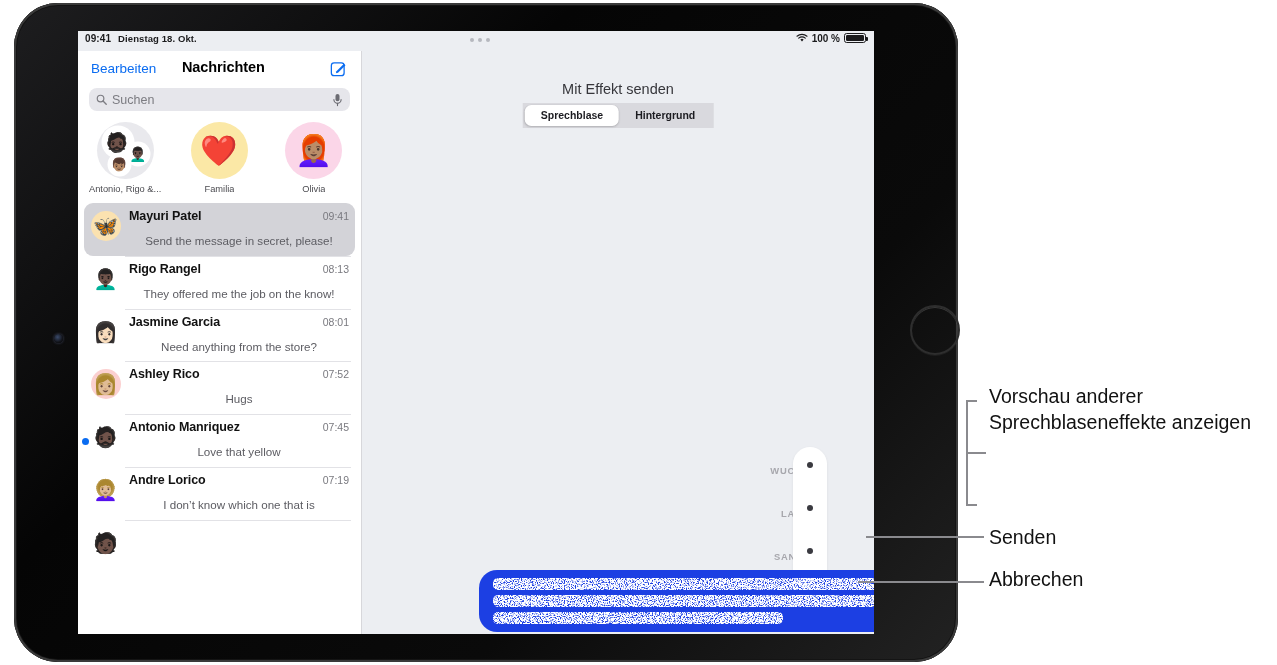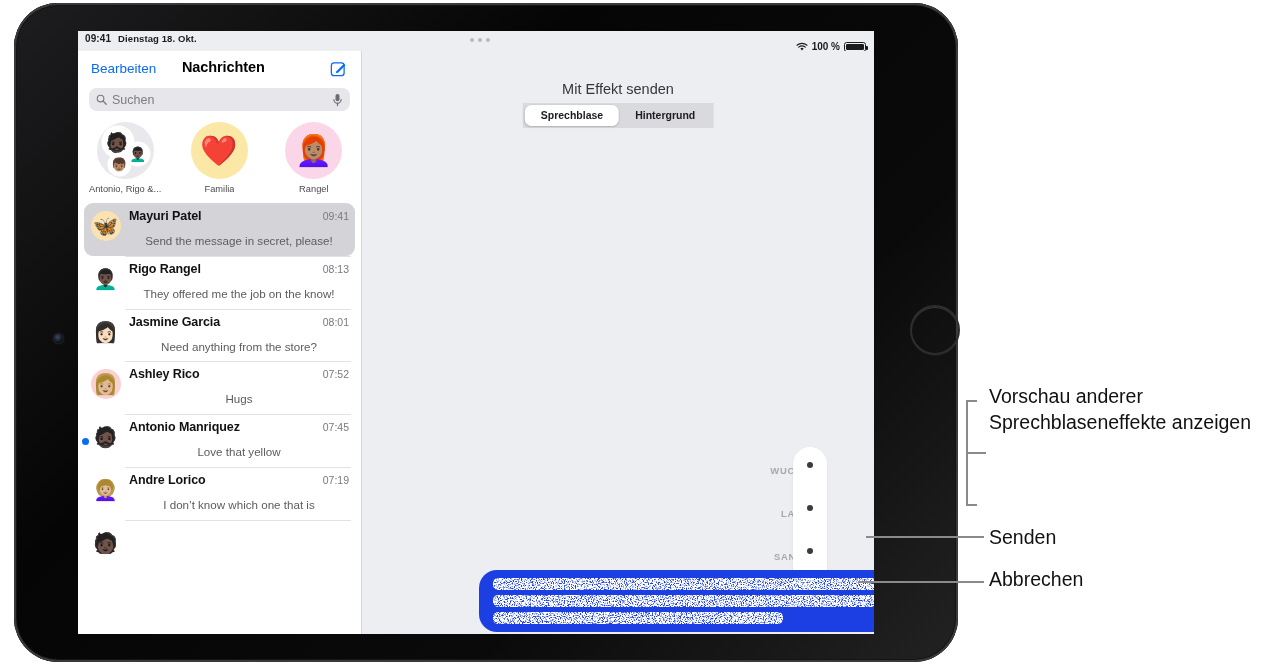--- a/index.html
+++ b/index.html
@@ -40,21 +40,21 @@
   
   .statusbar{
     position:absolute;left:0;top:0;width:796px;height:20px;
     display:flex;align-items:center;
   }
   .sb-left{position:absolute;left:7px;top:2px;display:flex;align-items:baseline;gap:7px;
     font-size:10px;font-weight:700;color:#1b1b1d;letter-spacing:.1px;}
   .sb-date{font-weight:600;font-size:9.5px;}
   .sb-dots{position:absolute;left:392px;top:7px;display:flex;gap:4px;}
   .sb-dots i{width:4px;height:4px;border-radius:50%;background:#b6b8bf;display:block;}
-  .sb-right{position:absolute;right:8px;top:10px;display:flex;align-items:center;gap:4px;
+  .sb-right{position:absolute;right:8px;top:2px;display:flex;align-items:flex-start;gap:4px;
     font-size:10px;font-weight:600;color:#1b1b1d;}
   .wifi-ic{display:inline-block;width:12px;height:10px;}
   .battery{
     width:22px;height:10px;border:1.2px solid #1b1b1d;border-radius:2.6px;position:relative;
     display:inline-block;box-sizing:border-box;padding:1px;
   }
   .battery::after{content:"";position:absolute;right:-3px;top:3px;width:1.6px;height:4px;
     background:#1b1b1d;border-radius:0 1px 1px 0;}
   .battery i{display:block;height:100%;background:#1b1b1d;border-radius:1.2px;}
 
@@ -231,21 +231,21 @@
             <span class="g3">👦🏽</span>
           </div>
           <div class="pin-label">Antonio, Rigo &amp;...</div>
         </div>
         <div class="pin">
           <div class="pin-av yellow">❤️</div>
           <div class="pin-label">Familia</div>
         </div>
         <div class="pin">
           <div class="pin-av pinkav">👩🏽‍🦰</div>
-          <div class="pin-label">Rangel</div>
+          <div class="pin-label">Olivia</div>
         </div>
       </div>
 
       <div class="convlist" id="convlist">
           <div class="conv selected">
             <span class="av" style="background:#fbe2b0">🦋</span>
             <span class="conv-body">
               <span class="conv-top">
                 <span class="conv-name">Mayuri Patel</span>
                 <span class="conv-time">09:41</span>

